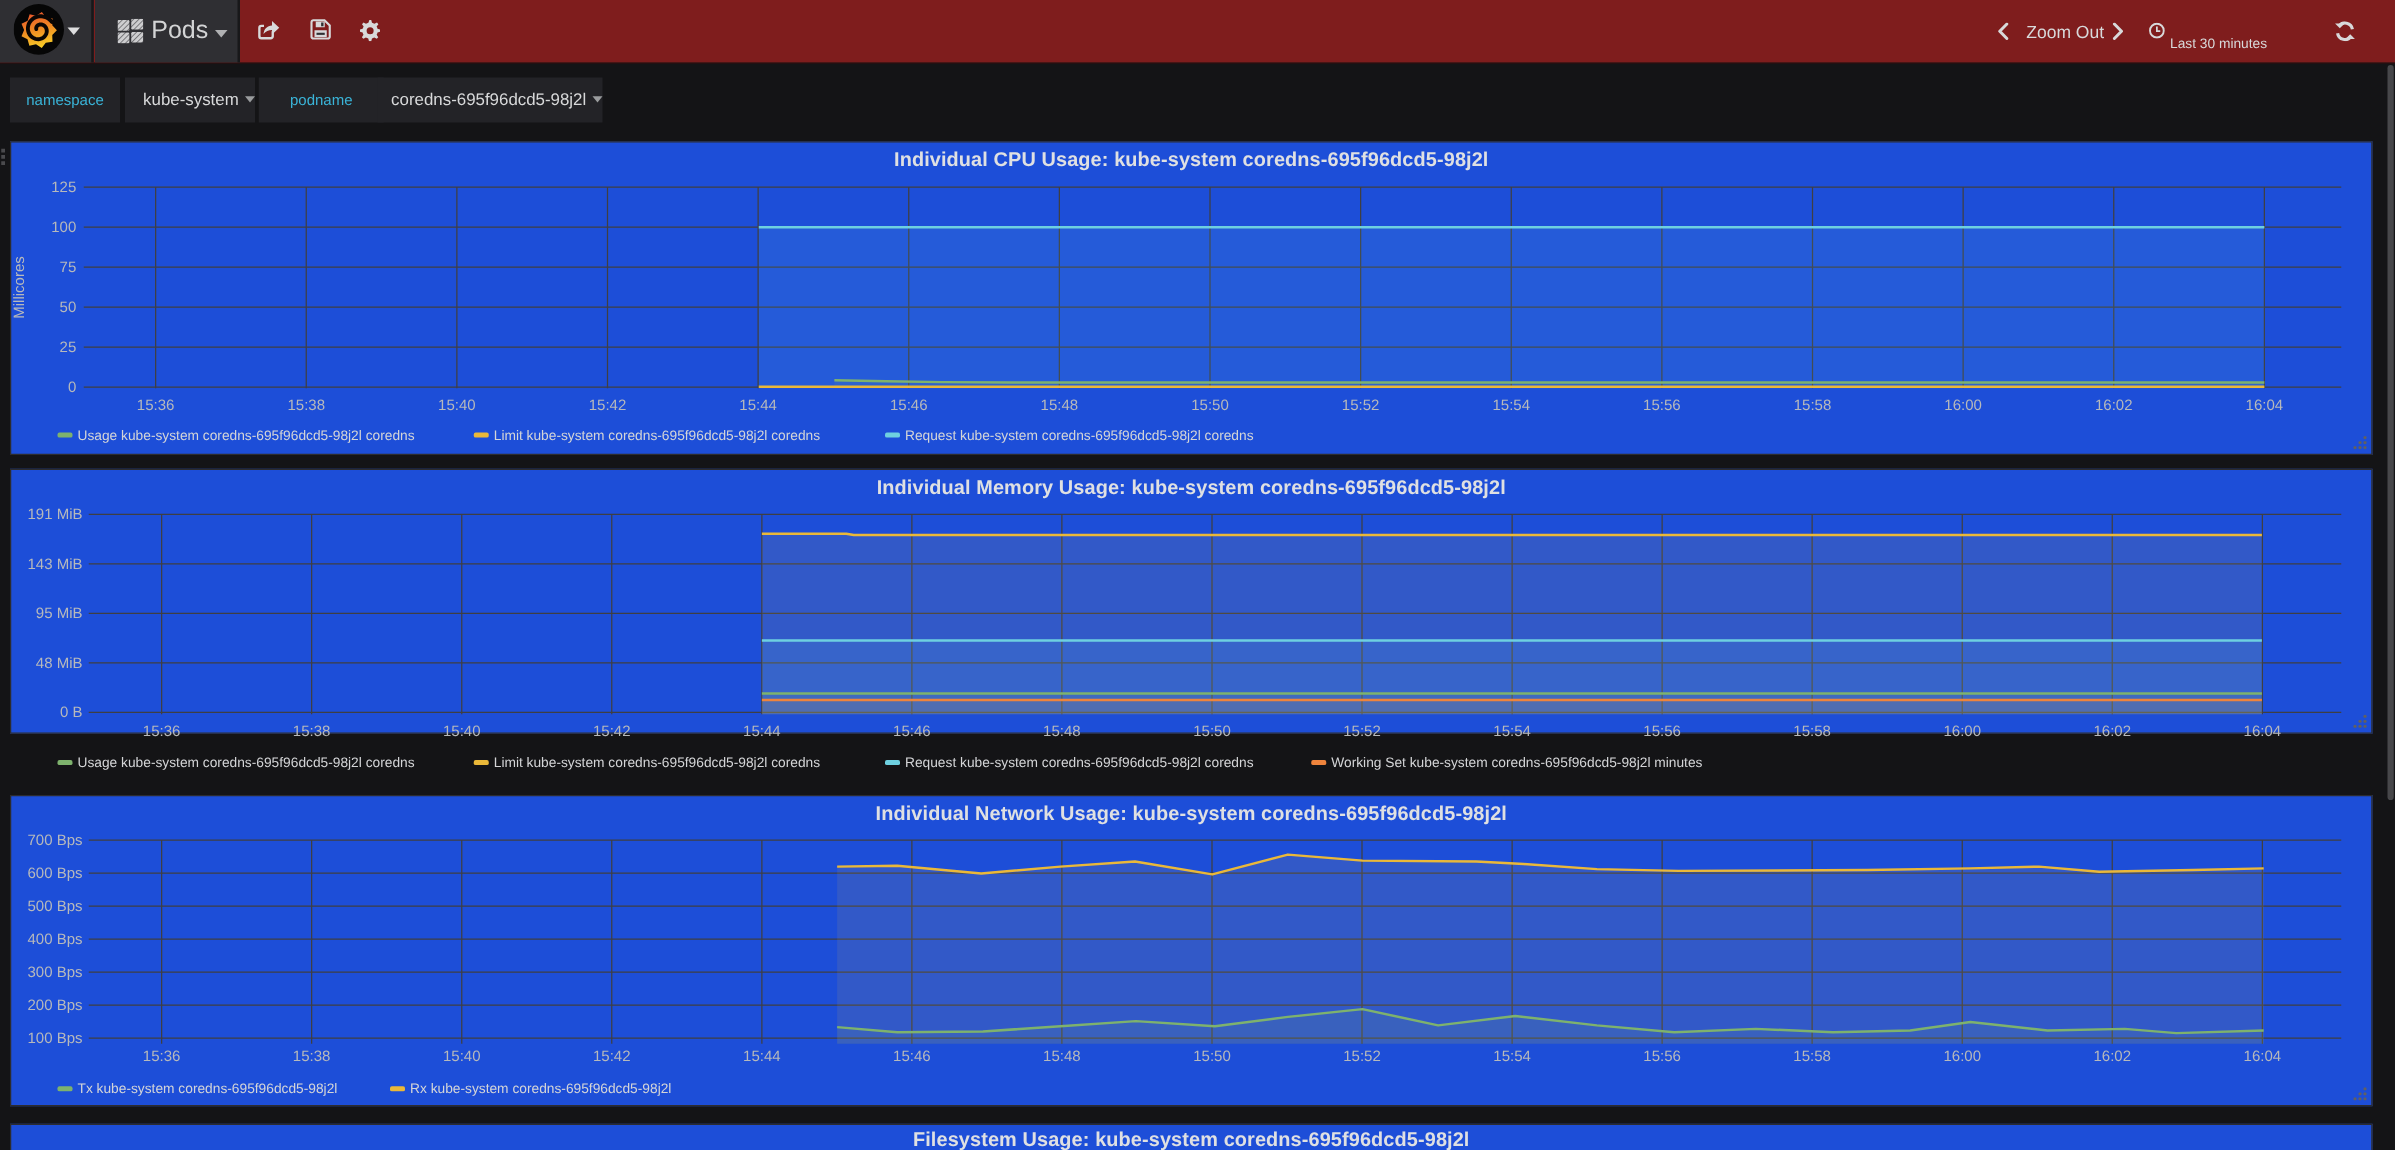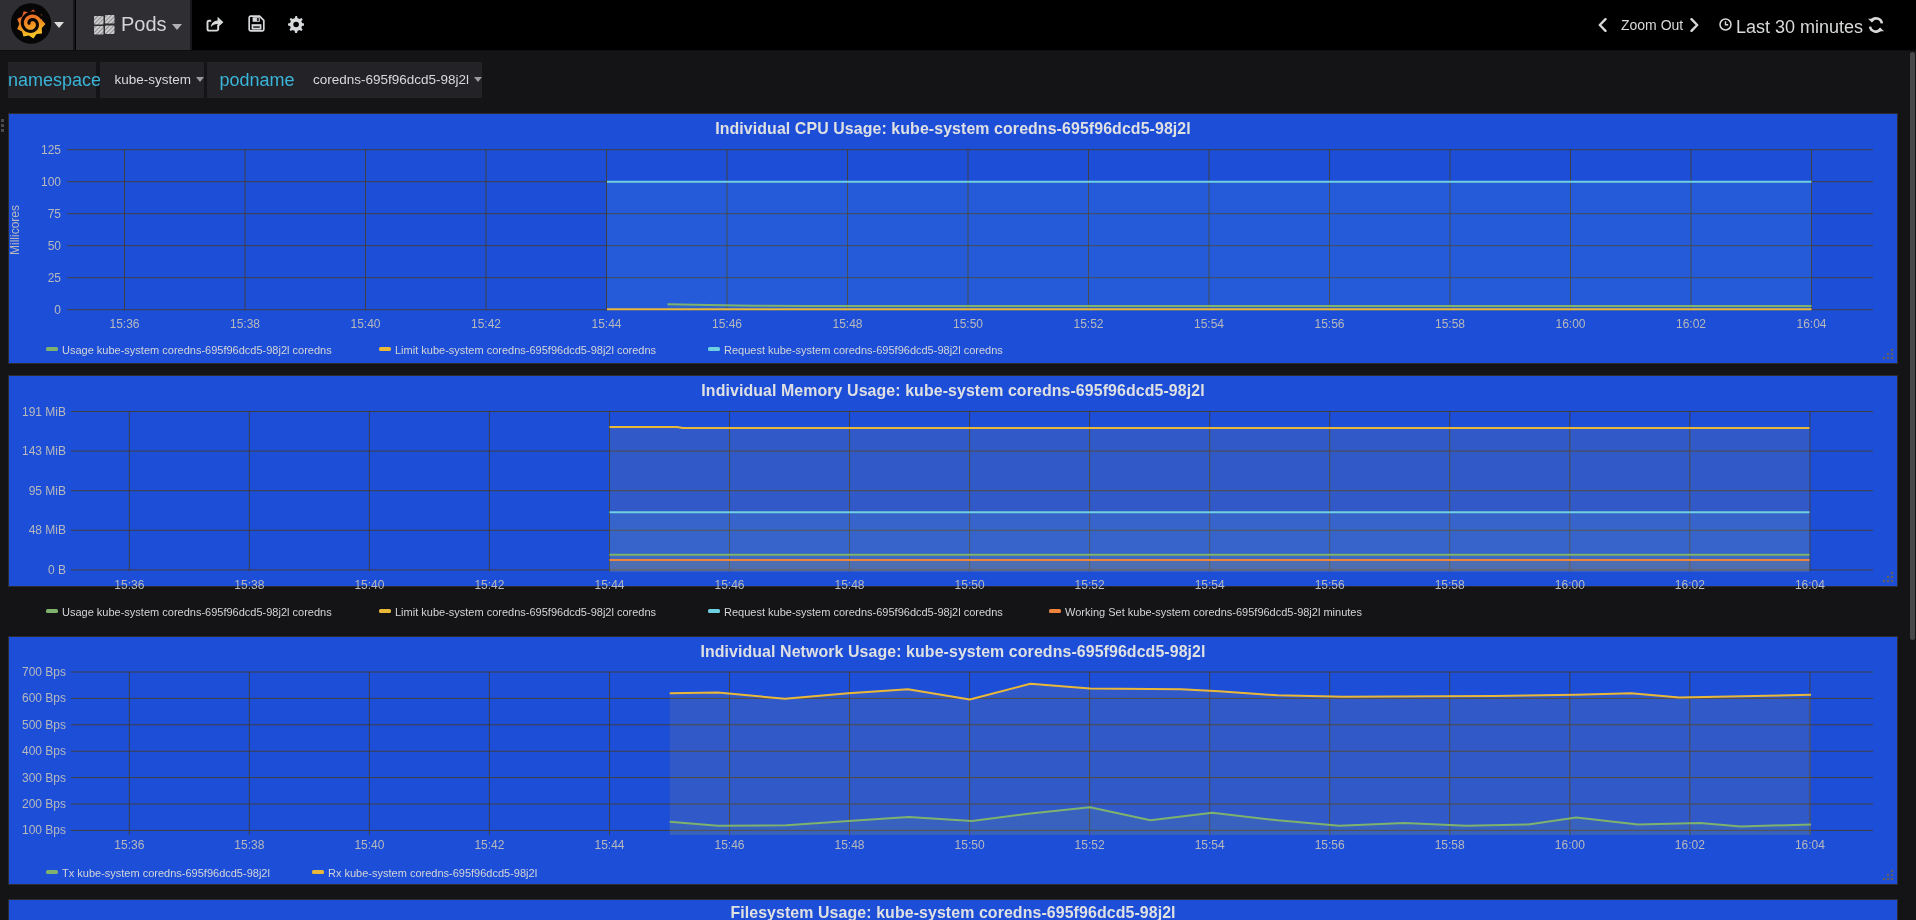--- a/index.html
+++ b/index.html
@@ -1,25 +1,25 @@
 <!DOCTYPE html>
 <html><head>
 <meta charset="utf-8">
 <style>
 * { margin:0; padding:0; box-sizing:border-box; }
 html,body { width:1916px; height:920px; overflow:hidden;
   background:#141416; font-family:"Liberation Sans", sans-serif; }
 #navbar { position:absolute; left:0; top:0; width:1916px; height:51px;
-  background:#000000; border-bottom:1px solid #0e0e0f; }
+  background:#7f1d1d; border-bottom:1px solid #0e0e0f; }
 .nsec { position:absolute; top:0; height:50px; background:#2f2f33; border-right:2px solid #18181a; }
 .navtxt { position:absolute; white-space:nowrap; }
 .caret { position:absolute; width:0; height:0; border-left:5px solid transparent;
   border-right:5px solid transparent; border-top:6px solid #9b9da0; }
 .varlabel { position:absolute; top:62px; height:36px; background:#232327;
-  color:#3ab4d8; font-size:18px; text-align:center; line-height:36px; }
+  color:#3ab4d8; font-size:12px; text-align:center; line-height:36px; }
 .varvalue { position:absolute; top:62px; height:36px; background:#232327;
   color:#d8d9da; font-size:13.5px; text-align:right; line-height:36px; }
 .vcaret { display:inline-block; position:relative; margin-left:5px; top:-2px;
   border-left-width:4px; border-right-width:4px; border-top-width:5px; border-top-color:#9a9c9e; }
 .panel { position:absolute; left:8px; width:1890px; background:#1d4ed8;
   border:1px solid #2c2c2f; }
 .ptitle { position:absolute; top:6px; left:0; width:100%; text-align:center;
   font-size:15.9px; font-weight:bold; color:#dfe0e2; letter-spacing:0.1px; }
 .chart { position:absolute; left:0; top:0; }
 .chart .tick { font-family:"Liberation Sans", sans-serif; font-size:12px; fill:#b7b9bb; }
@@ -84,21 +84,21 @@
 <path d="M7.5 1.2 L1.8 7 L7.5 12.8" fill="none" stroke="#d8d9da" stroke-width="2.4" stroke-linecap="round" stroke-linejoin="round"></path>
     </svg>
 <div class="navtxt" style="left:1621px;top:17px;font-size:14px;color:#d8d9da">Zoom Out</div>
 <svg width="9" height="14" viewBox="0 0 9 14" style="position:absolute;left:1690px;top:18px">
 <path d="M1.5 1.2 L7.2 7 L1.5 12.8" fill="none" stroke="#d8d9da" stroke-width="2.4" stroke-linecap="round" stroke-linejoin="round"></path>
     </svg>
 <svg width="13" height="13" viewBox="0 0 13 13" style="position:absolute;left:1719px;top:18px">
 <circle cx="6.5" cy="6.5" r="5.5" fill="none" stroke="#d8d9da" stroke-width="1.5"></circle>
 <path d="M6.5 3.2 V6.8 H9.2" fill="none" stroke="#d8d9da" stroke-width="1.4"></path>
 </svg>
-<div class="navtxt" style="left:1736px;top:17px;font-size:18px;color:#d8d9da">Last 30 minutes</div>
+<div class="navtxt" style="left:1736px;top:29px;font-size:11px;color:#d8d9da">Last 30 minutes</div>
 <svg width="16" height="16" viewBox="0 0 17 17" style="position:absolute;left:1868px;top:17px">
 <path d="M14.8 6.8 A6.3 6.3 0 0 0 3.4 4.2" fill="none" stroke="#d8d9da" stroke-width="2.7"></path>
 <path d="M2.7 0.2 L2.7 5.9 L8.4 5.9 Z" fill="#d8d9da" transform="rotate(-45 3.4 4.2)"></path>
 <path d="M2.2 10.2 A6.3 6.3 0 0 0 13.6 12.8" fill="none" stroke="#d8d9da" stroke-width="2.7"></path>
 <path d="M14.3 16.8 L14.3 11.1 L8.6 11.1 Z" fill="#d8d9da" transform="rotate(-45 13.6 12.8)"></path>
 </svg>
 </div>
 <div class="varlabel" style="left:8px;width:88px">namespace</div>
 <div class="varvalue" style="left:100px;width:104px"><span>kube-system</span><span class="caret vcaret"></span></div>
 <div class="varlabel" style="left:207px;width:100px">podname</div>

